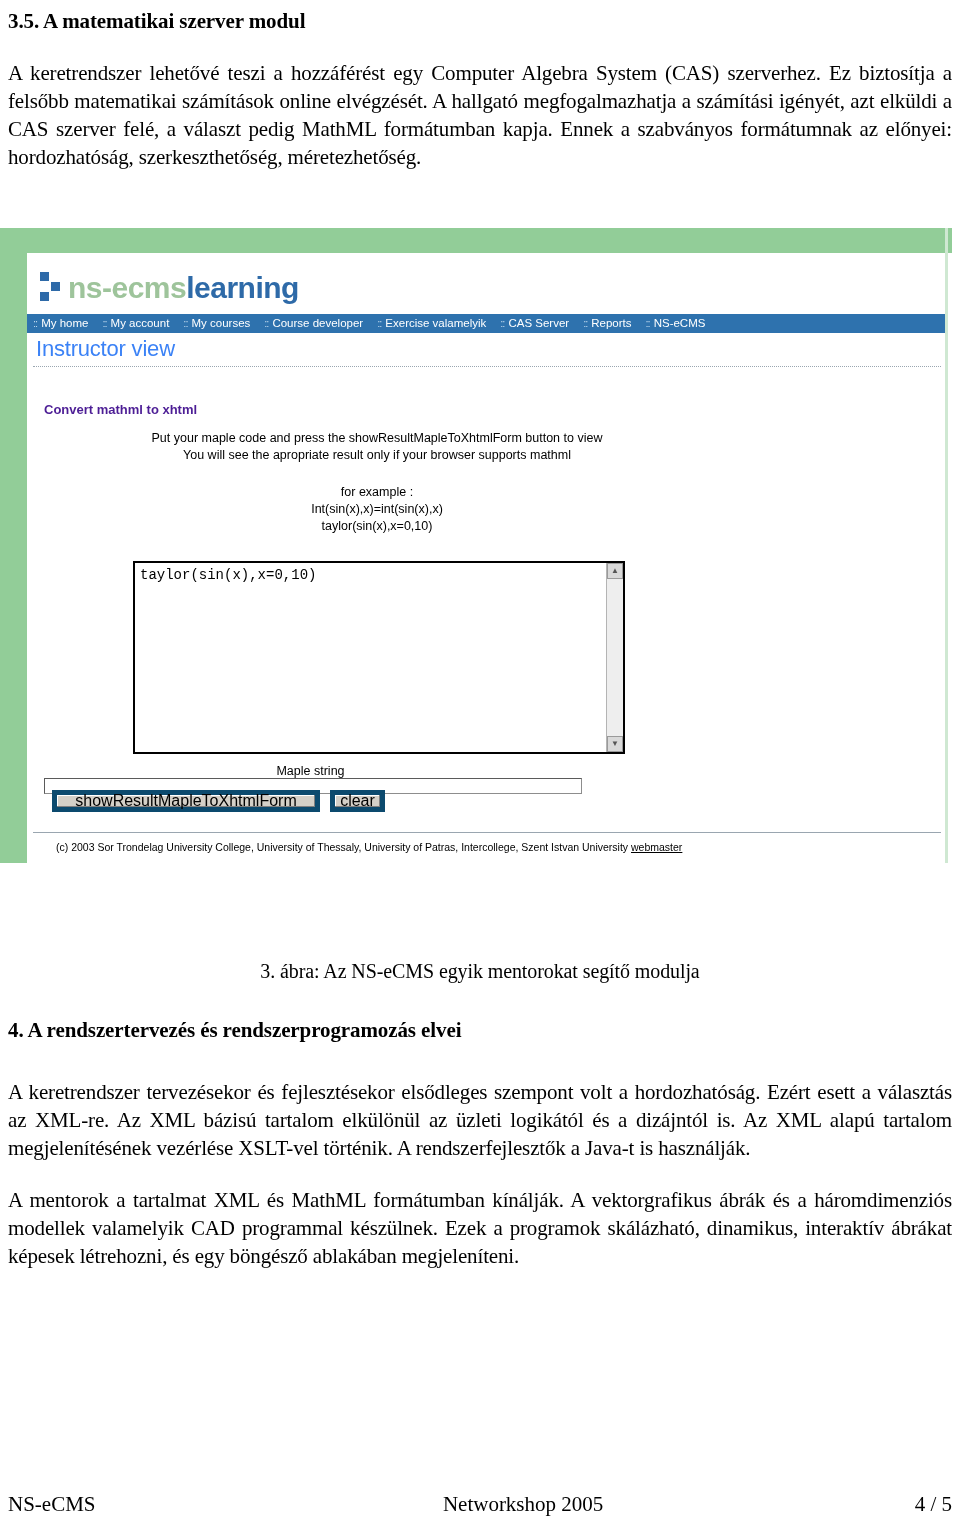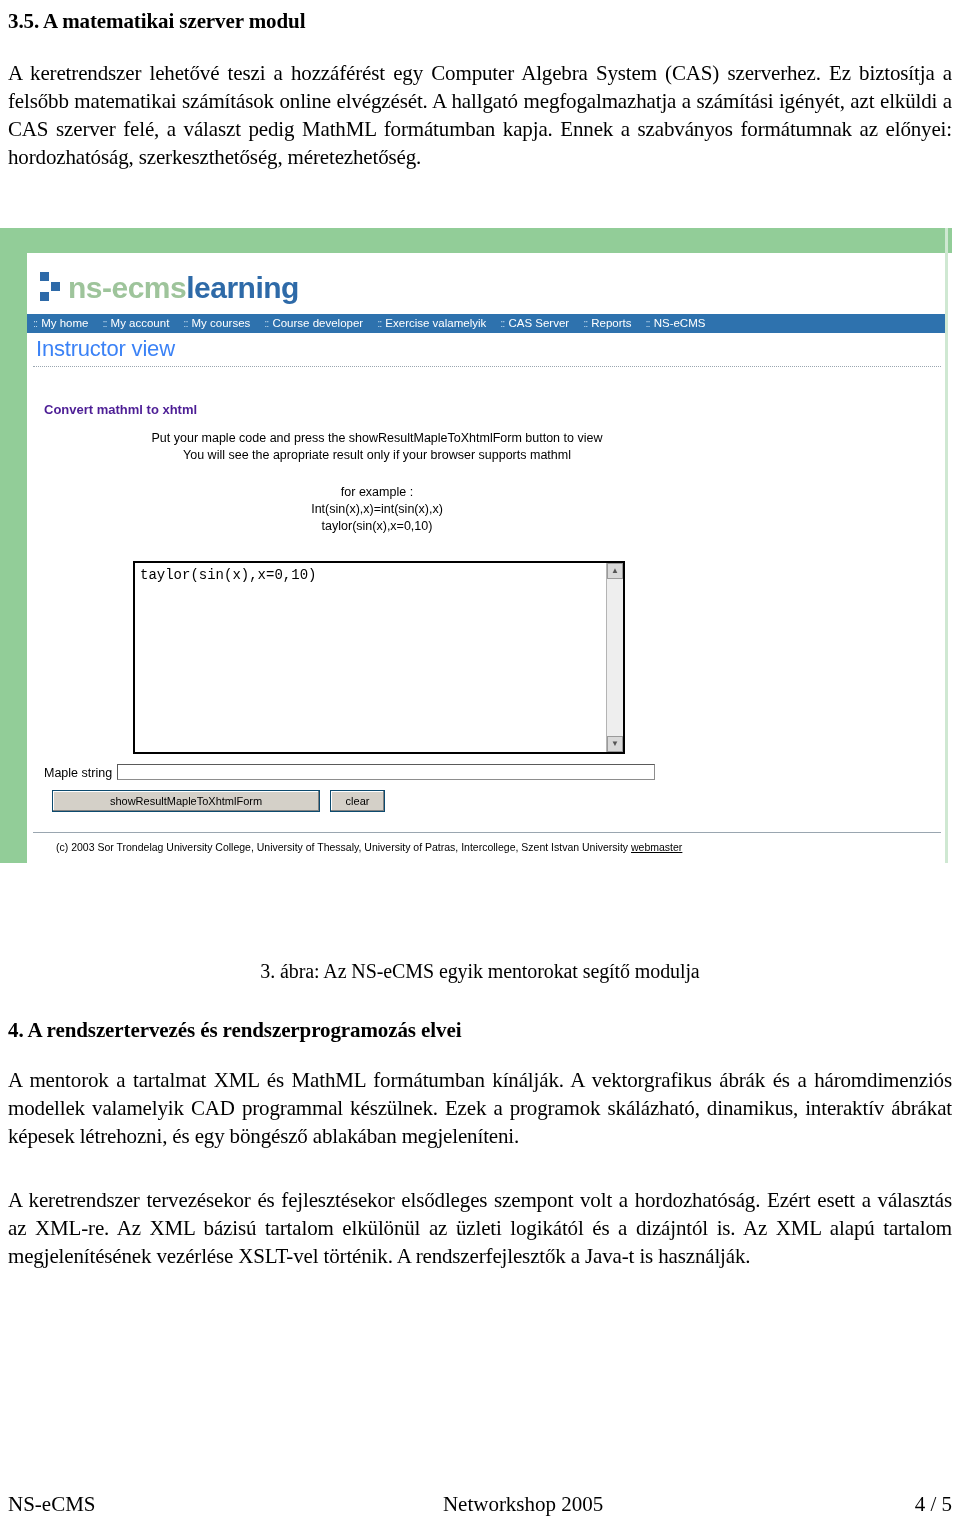--- a/index.html
+++ b/index.html
@@ -219,21 +219,22 @@
     color: #555;
     line-height: 1;
   }
   .ta-btn-up { top: 0; }
   .ta-btn-dn { bottom: 0; }
 
   .maple-row {
     position: absolute;
     left: 44px; top: 536px;
     display: flex;
-    align-items: flex-end;
+    align-items: center;
+    flex-direction: column;
   }
   .maple-label {
     font-size: 12.5px;
     color: #000;
     margin-right: 5px;
   }
   .maple-input {
     width: 538px;
     height: 16px;
     border: 1px solid #8d8d8d;
@@ -244,24 +245,24 @@
   }
 
   .btn-row {
     position: absolute;
     left: 52px; top: 562px;
     display: flex;
     align-items: center;
   }
   .btn {
     background: #d4d0c8;
-    border: 1px solid #0c4a6e;
+    border: 5px solid #0c4a6e;
     box-shadow: inset -1px -1px 0 #808080, inset 1px 1px 0 #ffffff;
     font-family: "Liberation Sans", sans-serif;
-    font-size: 11px;
+    font-size: 16px;
     color: #000;
     display: flex;
     align-items: center;
     justify-content: center;
     box-sizing: border-box;
   }
   .btn-main { width: 268px; height: 22px; margin-right: 10px; }
   .btn-clear { width: 55px; height: 22px; }
 
   .foot-rule {
@@ -389,21 +390,21 @@
 
   <div class="foot-rule"></div>
   <div class="shot-footer">
     <span>(c) 2003 Sor Trondelag University College, University of Thessaly, University of Patras, Intercollege, Szent Istvan University </span><u>webmaster</u>
   </div>
 </div>
 
 <div class="doc" style="top:940px;margin-top:20px;">
   <p class="fig-caption">3. ábra: Az NS-eCMS egyik mentorokat segítő modulja</p>
   <h2 class="sec-heading" style="margin-top:34px;">4. A rendszertervezés és rendszerprogramozás elvei</h2>
+  <p class="para para-gap" style="margin-top:36px;">A keretrendszer tervezésekor és fejlesztésekor elsődleges szempont volt a hordozhatóság. Ezért esett a választás az XML-re. Az XML bázisú tartalom elkülönül az üzleti logikától és a dizájntól is. Az XML alapú tartalom megjelenítésének vezérlése XSLT-vel történik. A rendszerfejlesztők a Java-t is használják.</p>
   <p class="para para-gap" style="margin-top:24px;">A mentorok a tartalmat XML és MathML formátumban kínálják. A vektorgrafikus ábrák és a háromdimenziós modellek valamelyik CAD programmal készülnek. Ezek a programok skálázható, dinamikus, interaktív ábrákat képesek létrehozni, és egy böngésző ablakában megjeleníteni.</p>
-  <p class="para para-gap" style="margin-top:36px;">A keretrendszer tervezésekor és fejlesztésekor elsődleges szempont volt a hordozhatóság. Ezért esett a választás az XML-re. Az XML bázisú tartalom elkülönül az üzleti logikától és a dizájntól is. Az XML alapú tartalom megjelenítésének vezérlése XSLT-vel történik. A rendszerfejlesztők a Java-t is használják.</p>
 </div>
 
 <div class="page-footer">
   <span>NS-eCMS</span>
   <span class="center">Networkshop 2005</span>
   <span>4 / 5</span>
 </div>
 
 </body></html>

